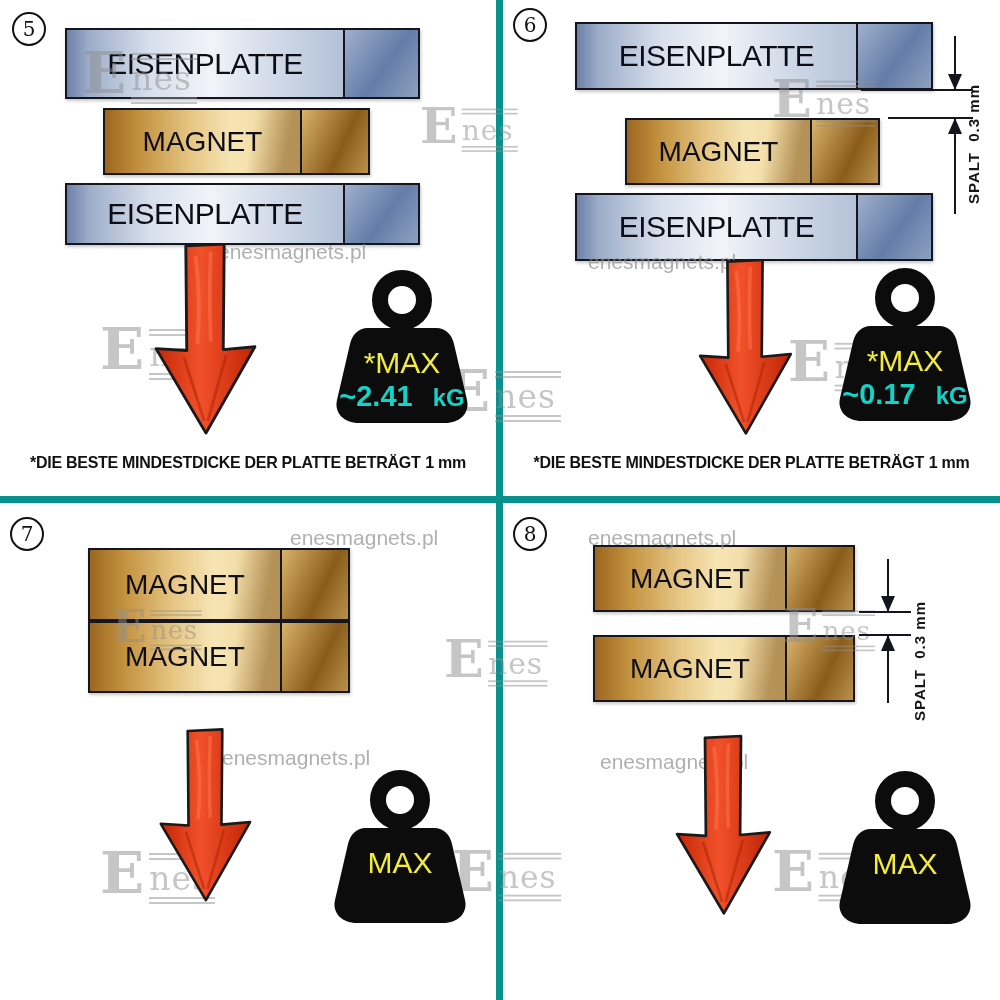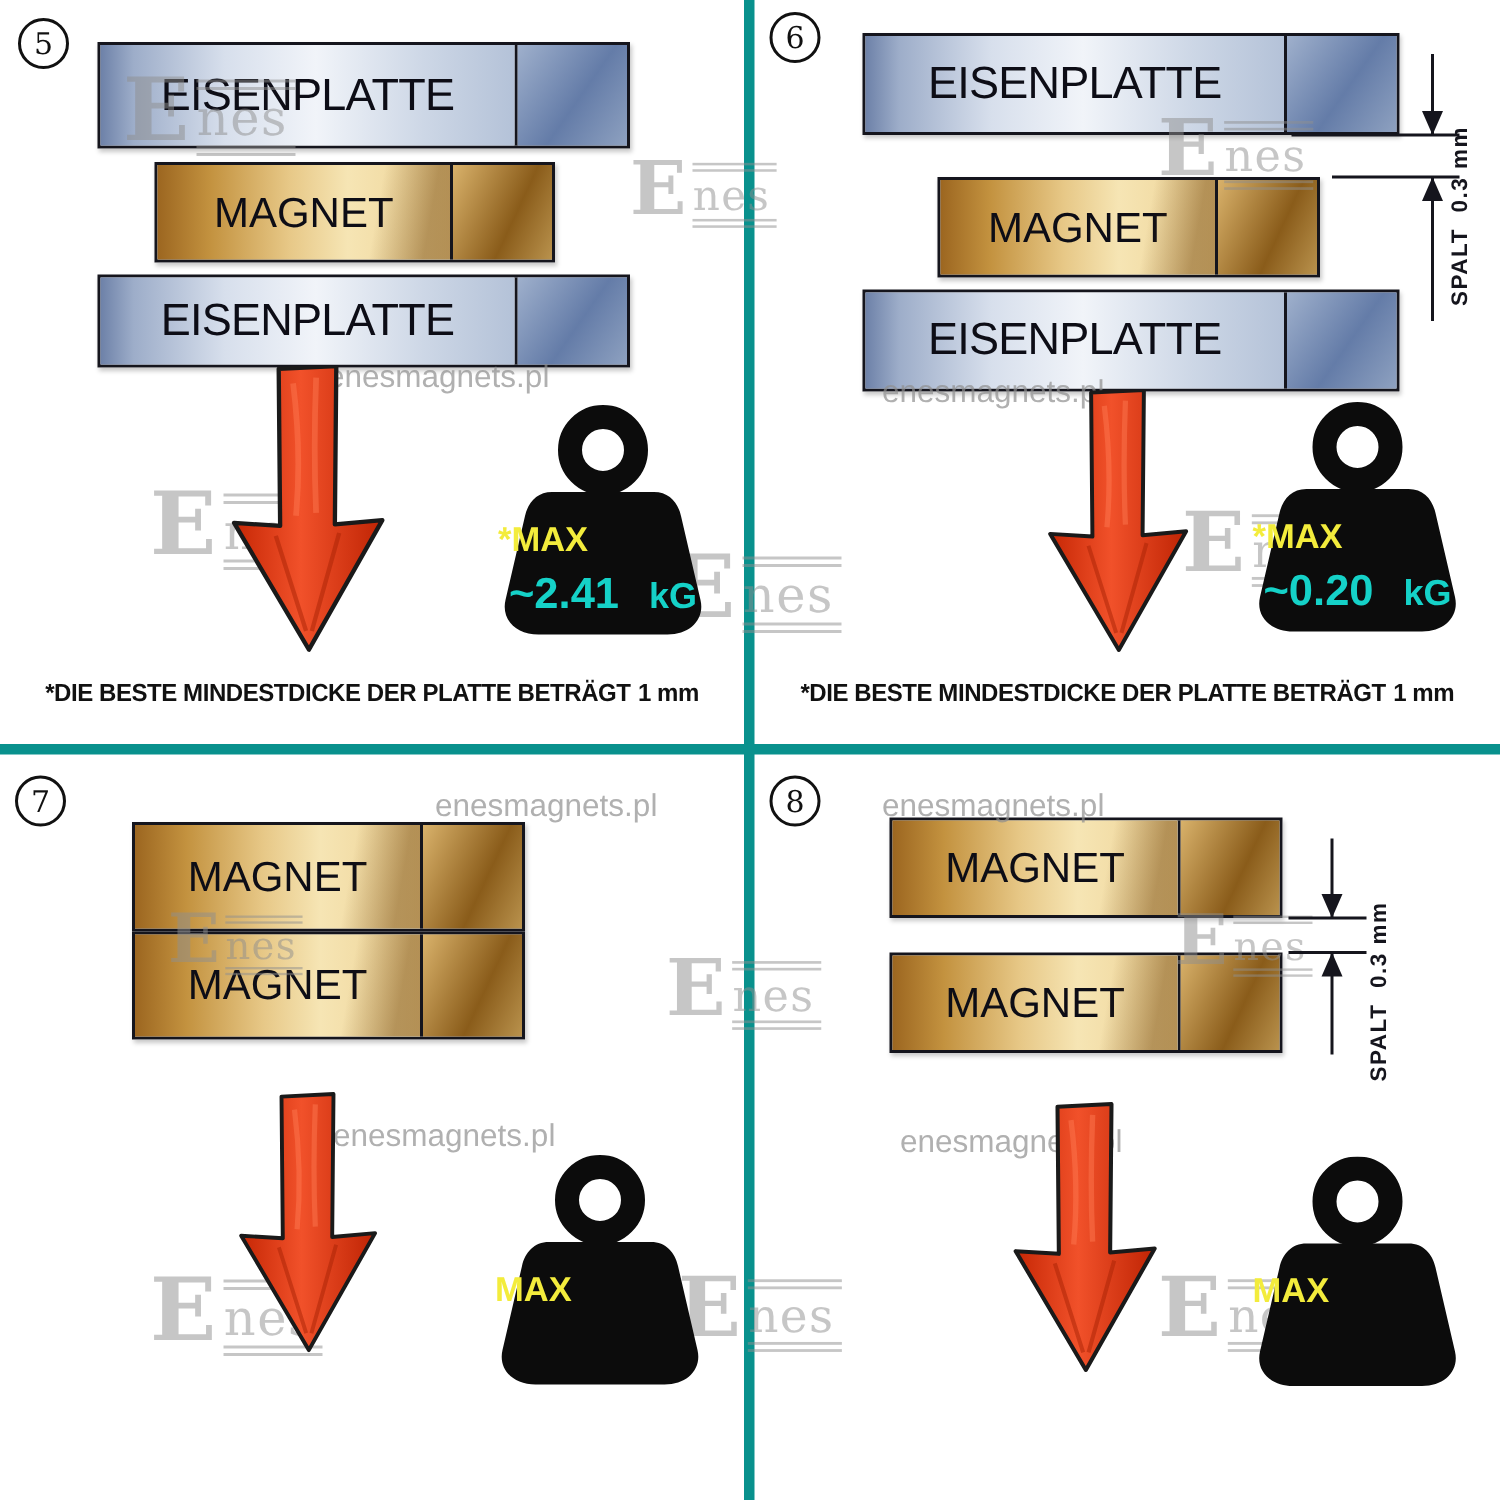--- a/index.html
+++ b/index.html
@@ -26,22 +26,22 @@
   .magnet .front{font-size:28px;
     background:linear-gradient(to right,#9c6620 0,#c3923f 18%,#e7c887 45%,#f6e5b4 65%,#edd193 100%)}
   .magnet .front::after{content:"";position:absolute;right:0;top:0;bottom:0;width:45%;
     background:linear-gradient(100deg,transparent 45%,rgba(110,66,10,.45) 82%);pointer-events:none}
   .magnet .side{width:68px;background:linear-gradient(115deg,#d9b26b 0,#8a5c1a 60%,#b9924d 100%)}
 
   .arrow{position:absolute;z-index:3}
 
   .weight{position:absolute;width:140px;height:160px;z-index:4}
   .weight svg{position:absolute;inset:0;width:100%;height:100%}
-  .w-max{position:absolute;top:76px;left:0;width:100%;text-align:left;
-    color:var(--max_label,#f3ec3c);font-weight:bold;font-size:23px;z-index:1}
+  .w-max{position:absolute;top:76px;left:0;width:100%;text-align:center;
+    color:var(--max_label,#f3ec3c);font-weight:normal;font-size:30px;z-index:1}
   .w-val{position:absolute;top:110px;left:0;width:100%;text-align:center;
     color:var(--value,#15d2c8);font-weight:bold;font-size:29px;z-index:1}
   .w-val .u{font-size:24px;margin-left:20px}
 
   .footnote{position:absolute;left:0;right:0;top:453px;text-align:center;font-size:16.5px;
     font-weight:bold;letter-spacing:-.3px;z-index:4;transform:scaleX(.97)}
   .footnote b{margin-left:5px;font-weight:900}
 
   .dim{position:absolute;inset:0;width:100%;height:100%;z-index:4;pointer-events:none}
   .dim-label{position:absolute;writing-mode:vertical-rl;transform:rotate(180deg);
@@ -155,21 +155,21 @@
   <div class="dim-label" style="left:462px;top:68px;height:152px">SPALT  0.3 mm</div>
   <svg class="arrow" viewBox="0 0 120 200" style="left:187px;top:260px;width:110px;height:176px">
       <use href="#arrow-shape"></use>
     </svg>
   <div class="weight" style="left:332px;top:268px">
     <svg viewBox="0 0 140 160">
         <use href="#kettlebell"></use>
       </svg>
     <div class="w-max">*MAX</div>
     <div class="w-val">
-      <span class="v">~0.20</span><span class="u">kG</span>
+      <span class="v">~0.17</span><span class="u">kG</span>
     </div>
   </div>
   <div class="footnote">
     <span>*DIE BESTE MINDESTDICKE DER PLATTE BETRÄGT</span><b>1 mm</b>
   </div>
 </section>
 
 <section class="quad" style="left:0;top:503px;width:496px;height:497px">
   <div class="numcircle" style="left:10px;top:14px">
     <span>7</span>

